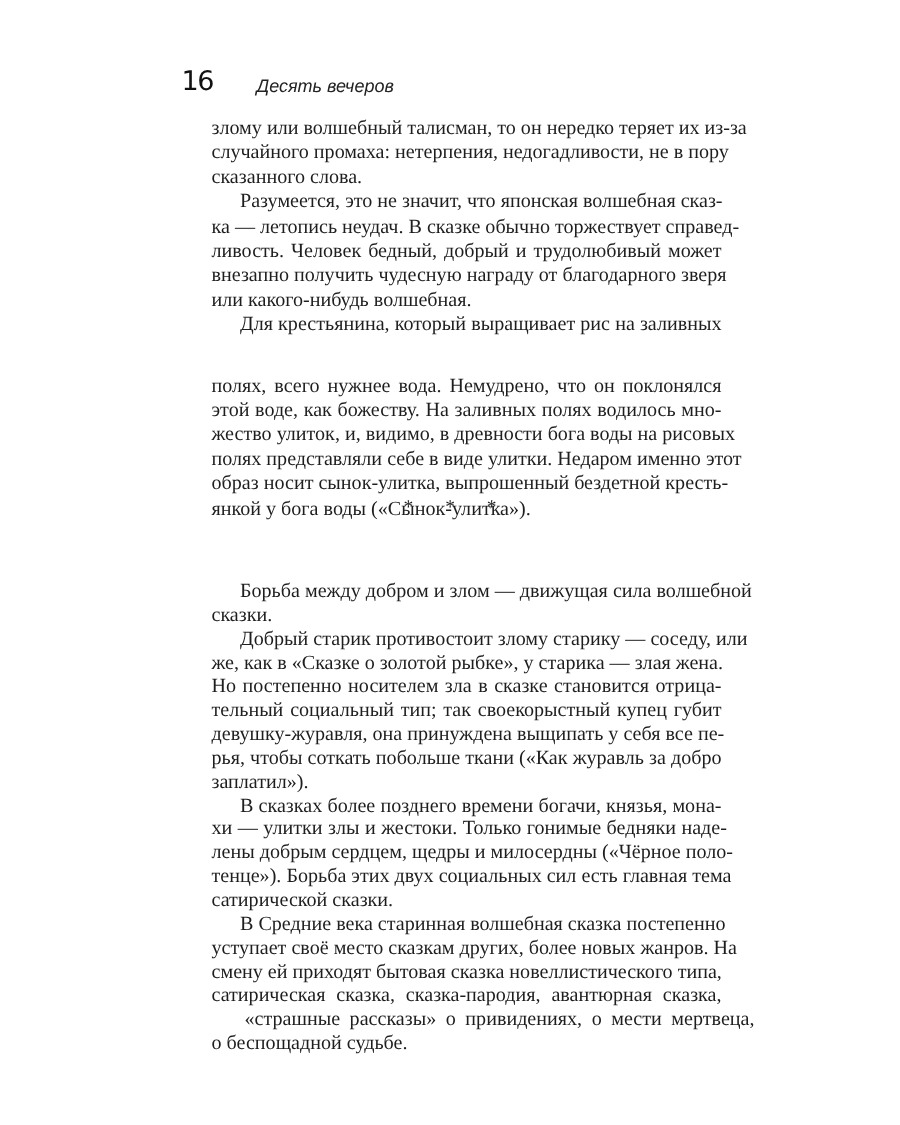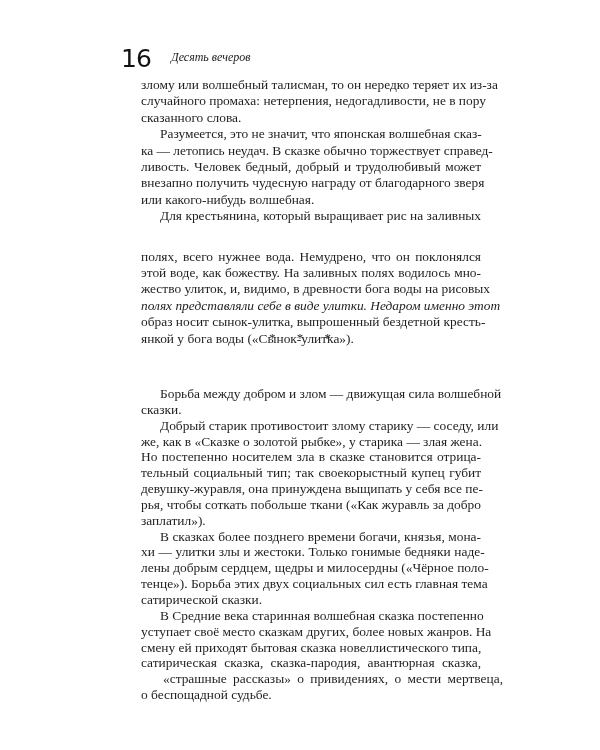--- a/index.html
+++ b/index.html
@@ -3,25 +3,25 @@
   <meta charset="utf-8">
   <style>
     html, body { margin: 0; padding: 0; }
     body {
       width: 600px; height: 750px; background: #ffffff; position: relative; overflow: hidden;
       font-family: "Liberation Serif", "DejaVu Serif", serif; color: #1e1e1e;
     }
     .page-num {
       position: absolute; left: 121px; top: 44px;
       font-family: "DejaVu Sans", "Liberation Sans", sans-serif;
-      font-size: 25px; font-weight: normal; letter-spacing: -1px; color: #111;
+      font-size: 18px; font-weight: normal; letter-spacing: -1px; color: #111;
     }
     .running-head {
       position: absolute; left: 171px; top: 50px;
-      font-family: Liberation Serif, serif; font-style: italic; font-size: 12px; color: #222;
+      font-family: Liberation Sans, sans-serif; font-style: italic; font-size: 12px; color: #222;
     }
     .block {
       position: absolute; left: 141px; width: 340px;
       font-size: 13.4px; text-align: justify; text-align-last: left;
     }
     #block1 { top: 77px; line-height: 16.4px; }
     #block2 { top: 386px; line-height: 15.85px; }
     .line { display: block; white-space: nowrap; text-align-last: justify; text-align: justify; }
     .line.last { text-align-last: left; }
     .line.ind { padding-left: 19px; }
@@ -44,21 +44,21 @@
       <span class="line last">сказанного слова.</span>
       <span class="line ind" style="display: block;">Разумеется, это не значит, что японская волшебная сказ-</span>
       <span class="line" style="display: block;">ка — летопись неудач. В сказке обычно торжествует справед-</span>
       <span class="line" style="display: block; word-spacing: 1.33594px;">ливость. Человек бедный, добрый и трудолюбивый может</span>
       <span class="line" style="display: block;">внезапно получить чудесную награду от благодарного зверя</span>
       <span class="line last">или какого-нибудь волшебная.</span>
       <span class="line ind" style="display: block; word-spacing: 0.0703125px;">Для крестьянина, который выращивает рис на заливных</span>
       <span class="line" style="display: block; word-spacing: 1.96875px; margin-top: 24px;">полях, всего нужнее вода. Немудрено, что он поклонялся</span>
       <span class="line" style="display: block; word-spacing: 0.419922px;">этой воде, как божеству. На заливных полях водилось мно-</span>
       <span class="line" style="display: block;">жество улиток, и, видимо, в древности бога воды на рисовых</span>
-      <span class="line" style="display: block; font-style: italic;">полях представляли себе в виде улитки. Недаром именно этот</span>
+      <span class="line" style="display: block;">полях представляли себе в виде улитки. Недаром именно этот</span>
       <span class="line" style="display: block;">образ носит сынок-улитка, выпрошенный бездетной кресть-</span>
       <span class="line last">янкой у бога воды («Сынок-улитка»).</span>
     </div>
 
   <div class="stars">
     <span>*</span>
     <span>*</span>
     <span>*</span>
   </div>
 

